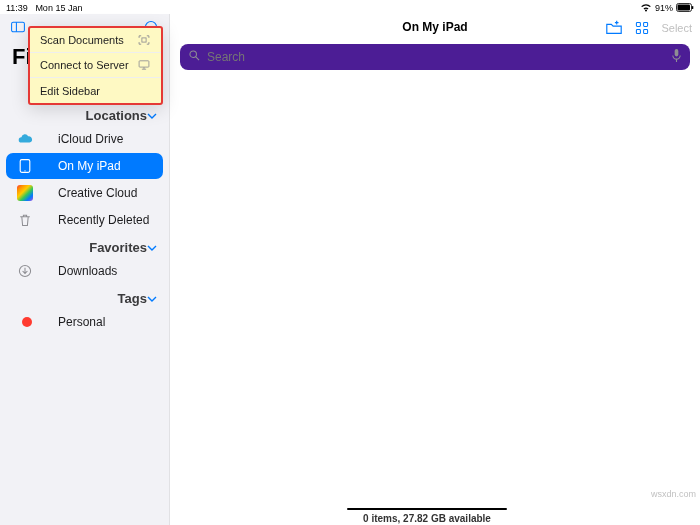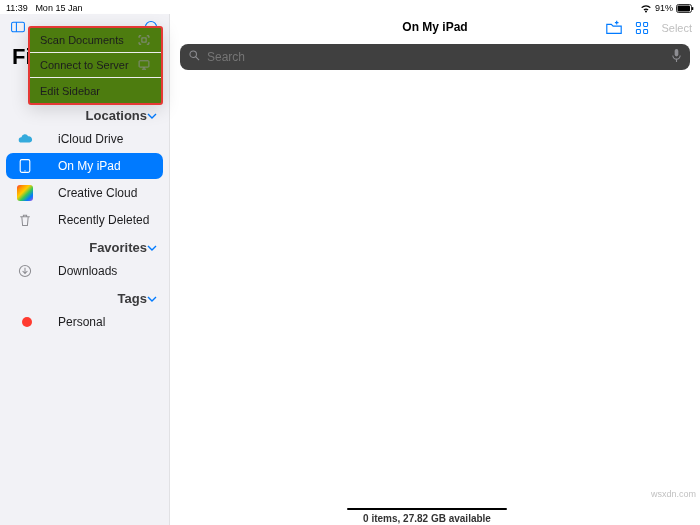--- a/index.html
+++ b/index.html
@@ -1,19 +1,19 @@
 <!DOCTYPE html>
 <html><head>
 <meta charset="utf-8">
 <style>
 * { box-sizing: border-box; margin: 0; padding: 0; font-family: -apple-system, 'Helvetica Neue', Arial, sans-serif; }
 html, body { width: 700px; height: 525px; overflow: hidden; background: #fff; }
 
 .status-bar { position: absolute; top: 0; left: 0; right: 0; height: 14px; font-size: 9px; color: #000; padding: 1px 6px 0 6px; display: flex; justify-content: space-between; align-items: center; }
-.status-right { display: flex; align-items: flex-end; gap: 3px; }
+.status-right { display: flex; align-items: center; gap: 3px; }
 .wifi-icon svg, .battery-icon svg { display: block; }
 
 .sidebar { position: absolute; top: 14px; left: 0; width: 170px; height: 511px; background: #f2f2f6; border-right: 1px solid #e1e1e4; }
 .sidebar-top { height: 30px; display: flex; align-items: center; justify-content: space-between; padding: 0 10px; }
 .sidebar-top svg { width: 16px; height: 16px; }
 .app-title { font-size: 22px; font-weight: 700; padding: 0 12px 4px 12px; color: #000; }
 
 .section-header { display: flex; justify-content: flex-end; align-items: center; padding: 6px 12px 2px 21px; font-size: 13px; font-weight: 600; color: #3a3a3c; }
 .chev { width: 10px; height: 10px; }
 
@@ -29,32 +29,32 @@
 .tag-dot { width: 10px; height: 10px; border-radius: 50%; background: #ff3b30; margin-left: 4px; }
 
 .main { position: absolute; top: 14px; left: 170px; right: 0; bottom: 0; background: #fff; }
 .main-top { height: 30px; position: relative; }
 .page-title { position: absolute; top: 6px; left: 50%; transform: translateX(-50%); font-size: 12px; font-weight: 600; }
 .toolbar-right { position: absolute; right: 8px; top: 5px; display: flex; align-items: center; gap: 10px; }
 .tb-icon { width: 18px; height: 18px; display: flex; align-items: center; justify-content: center; color: #007aff; }
 .select-label { font-size: 11px; color: #bfbfbf; }
 
 .search-wrap { padding: 0 10px 8px 10px; }
-.search-field { height: 26px; background: #404040; border-radius: 8px; display: flex; align-items: center; padding: 0 8px; gap: 6px; }
+.search-field { height: 26px; background: #4c1d95; border-radius: 8px; display: flex; align-items: center; padding: 0 8px; gap: 6px; }
 .search-field input { flex: 1; border: none; background: transparent; font-size: 12px; color: #8e8e93; outline: none; }
 .search-icon { color: #8e8e93; }
 .mic-icon { color: #8e8e93; }
 
 .content-area { position: absolute; top: 64px; left: 0; right: 0; bottom: 16px; }
 .status-text-bar { position: absolute; bottom: 1px; left: 0; right: 16px; text-align: center; font-size: 10px; font-weight: 600; color: #333; }
 .status-text-bar::before { content:""; display:block; width:160px; height:2px; background:#000; border-radius:1px; margin:0 auto 3px auto; }
 
 .watermark { position: absolute; right: 4px; bottom: 26px; font-size: 9px; color: #c1c1c1; }
 
-.popover { position: absolute; top: 26px; left: 28px; width: 135px; background: #4d7c0f; border: 2px solid #e53935; border-radius: 3px; box-shadow: 0 4px 18px rgba(0,0,0,0.15); z-index: 10; }
+.popover { position: absolute; top: 26px; left: 28px; width: 135px; background: #fef9c3; border: 2px solid #e53935; border-radius: 3px; box-shadow: 0 4px 18px rgba(0,0,0,0.15); z-index: 10; }
 .pop-item { display: flex; align-items: center; justify-content: space-between; height: 25px; padding: 0 10px; font-size: 11px; color: #1c1c1e; border-bottom: 1px solid #eee; }
 .pop-item:last-child { border-bottom: none; }
 .pop-item .ic { color: #8e8e93; width: 14px; height: 14px; display: flex; align-items: center; justify-content: center; }
 </style>
 </head>
 <body>
 
 <div class="status-bar">
   <div>
     <span>11:39</span>

